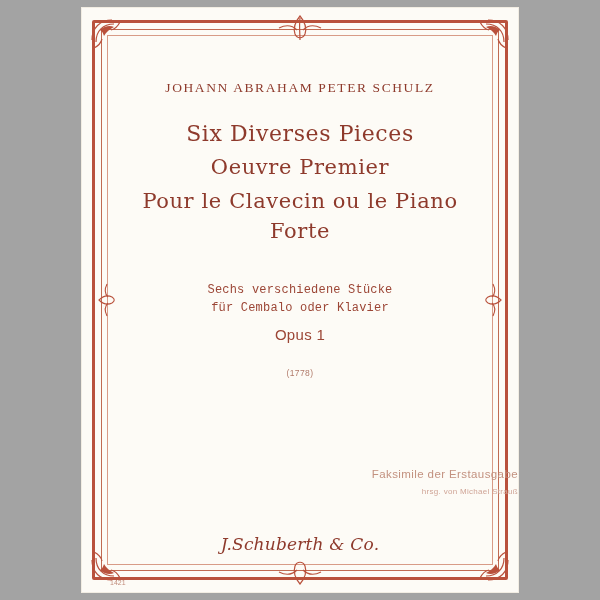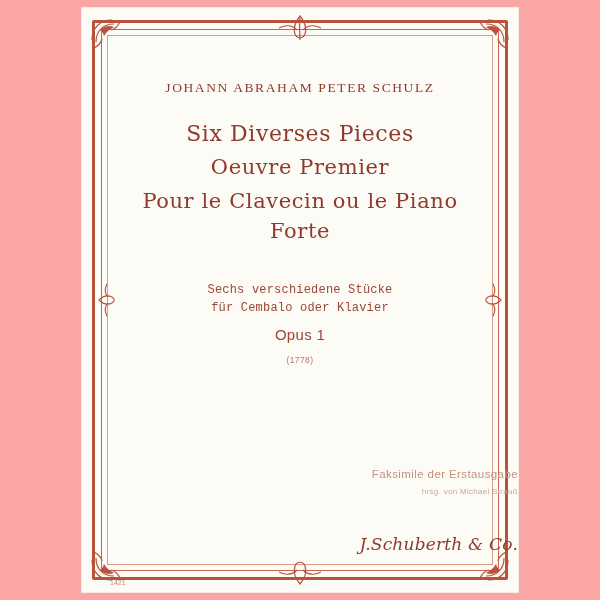--- a/index.html
+++ b/index.html
@@ -11,21 +11,21 @@
     width: 600px;
     height: 600px;
     font-family: "Liberation Serif", serif;
     overflow: hidden;
   }
 
   #page {
     position: relative;
     width: 600px;
     height: 600px;
-    background: #fca5a5;
+    background: #a3a3a3;
   }
 
   
   #cover {
     position: absolute;
     left: 82px;
     top: 8px;
     width: 436px;
     height: 584px;
     background: #fdfbf6;
@@ -141,21 +141,21 @@
   }
   .opus {
     font-family: "Liberation Sans", sans-serif;
     font-size: 15px;
     margin-top: 9px;
     letter-spacing: 0.3px;
   }
   .year {
     font-family: "Liberation Sans", sans-serif;
     font-size: 8.5px;
-    margin-top: 12px;
+    margin-top: 25px;
     color: #b07a6a;
     letter-spacing: 0.4px;
   }
 
   .facsimile-block {
     position: absolute;
     left: 0;
     right: 0;
     bottom: 96px;
     text-align: right;
@@ -172,21 +172,21 @@
     margin-top: 7px;
     letter-spacing: 0.3px;
     color: #cfa496;
   }
 
   .publisher {
     position: absolute;
     left: 0;
     right: 0;
     bottom: 38px;
-    text-align: right;
+    text-align: center;
   }
   .publisher-name {
     font-family: "DejaVu Serif", serif;
     font-style: italic;
     font-size: 17px;
     color: #8e3a2c;
     letter-spacing: 0.2px;
   }
   .plate-number {
     position: absolute;

